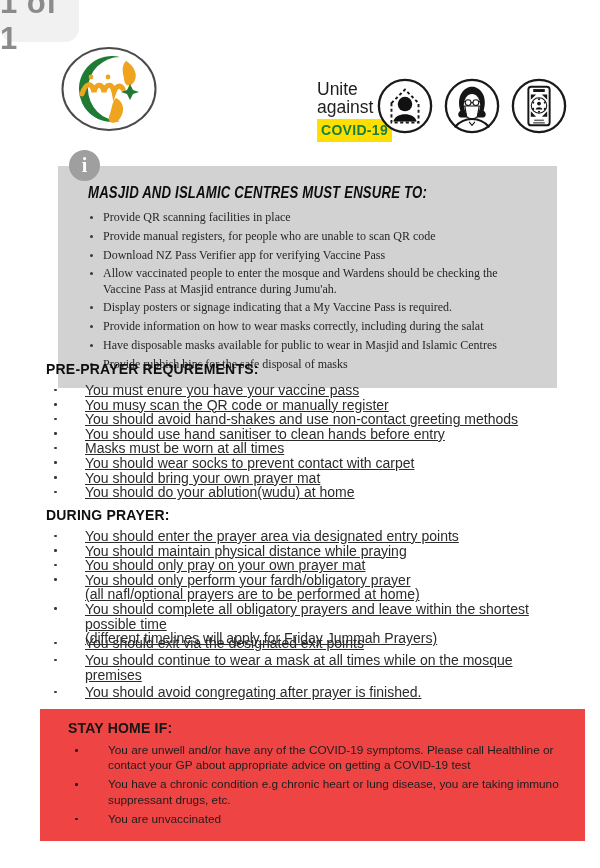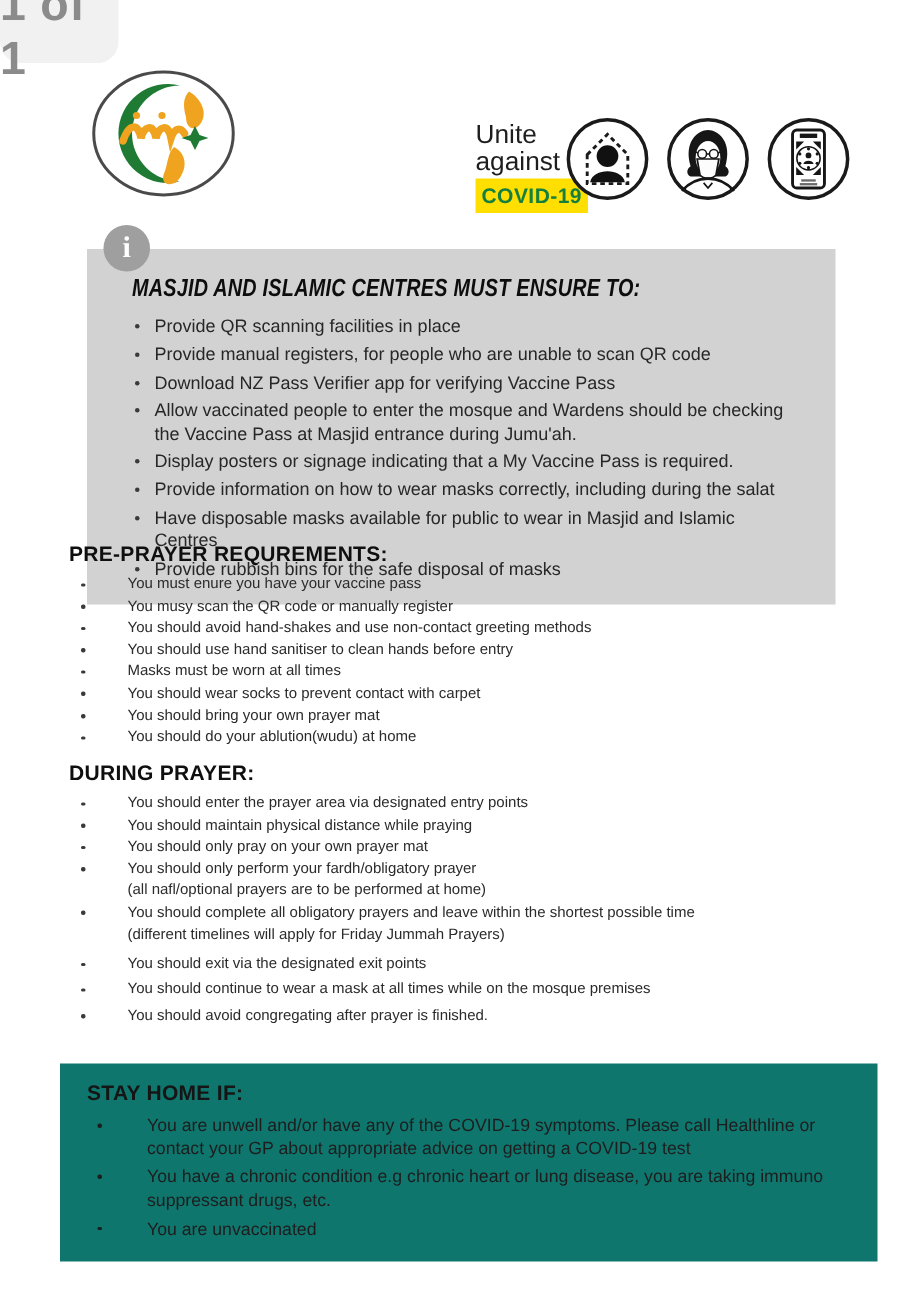--- a/index.html
+++ b/index.html
@@ -16,33 +16,33 @@
   .hicons svg { width:58px; height:58px; }
 
   
   .info-icon { position:absolute; left:69px; top:150px; width:31px; height:31px; border-radius:50%; background:#9f9f9f; color:#fff; display:flex; align-items:center; justify-content:center; font-family:"Liberation Serif", serif; font-weight:bold; font-size:20px; z-index:3; }
 
   
   .ensure-box { position:absolute; left:58px; top:166px; width:499px; min-height:190px; background:#d2d2d2; padding:17px 22px 12px 30px; }
   .ensure-box h1 { font-size:16.5px; color:#0d0d0d; margin-bottom:8px;font-style:italic; }
   .cond { display:inline-block; transform:scaleX(0.8); transform-origin:left center; white-space:nowrap; letter-spacing:0.2px; }
   .ensure-box ul { list-style:none; }
-  .ensure-box li { position:relative; padding-left:15px; font-size:12px; line-height:15.2px; color:#272727; margin-bottom:3.6px; }
+  .ensure-box li { position:relative; padding-left:15px; font-size:12px; line-height:15.2px; color:#272727; margin-bottom:3.6px;font-family:Liberation Serif, serif; }
   .ensure-box li::before { content:""; position:absolute; left:2px; top:6px; width:3px; height:3px; border-radius:50%; background:#3a3a3a; }
 
   
   .sec { position:absolute; left:46px; width:518px; }
   .sec h2 { font-size:14px; color:#0f0f0f; letter-spacing:0.2px; margin-bottom:6px; }
   .sec ul { list-style:none; }
-  .sec li { position:relative; padding-left:39px; font-size:10px; line-height:14.6px; color:#2b2b2b; white-space:pre-line; }
+  .sec li { position:relative; padding-left:39px; font-size:14px; line-height:14.6px; color:#2b2b2b; white-space:pre-line;text-decoration:underline; }
   .sec li::before { content:""; position:absolute; left:8px; top:5.5px; width:2.6px; height:2.6px; border-radius:50%; background:#3a3a3a; }
   .sec.post li { margin-bottom:2.8px; }
 
   
-  .stay-box { position:absolute; left:40px; top:709px; width:545px; min-height:130px; background:#0f766e; padding:11px 18px 10px 18px; }
+  .stay-box { position:absolute; left:40px; top:709px; width:545px; min-height:130px; background:#ef4444; padding:11px 18px 10px 28px; }
   .stay-box h2 { font-size:14px; color:#151515; letter-spacing:0.2px; margin-bottom:7px; }
   .stay-box ul { list-style:none; }
   .stay-box li { position:relative; padding-left:40px; font-size:11.8px; line-height:15.2px; color:#1d1d1d; margin-bottom:4px; white-space:pre-line; }
   .stay-box li::before { content:""; position:absolute; left:7px; top:6px; width:2.6px; height:2.6px; border-radius:50%; background:#1d1d1d; }
 </style>
 </head>
 <body>
 
 <div class="page-badge">1 of 1</div>
 

